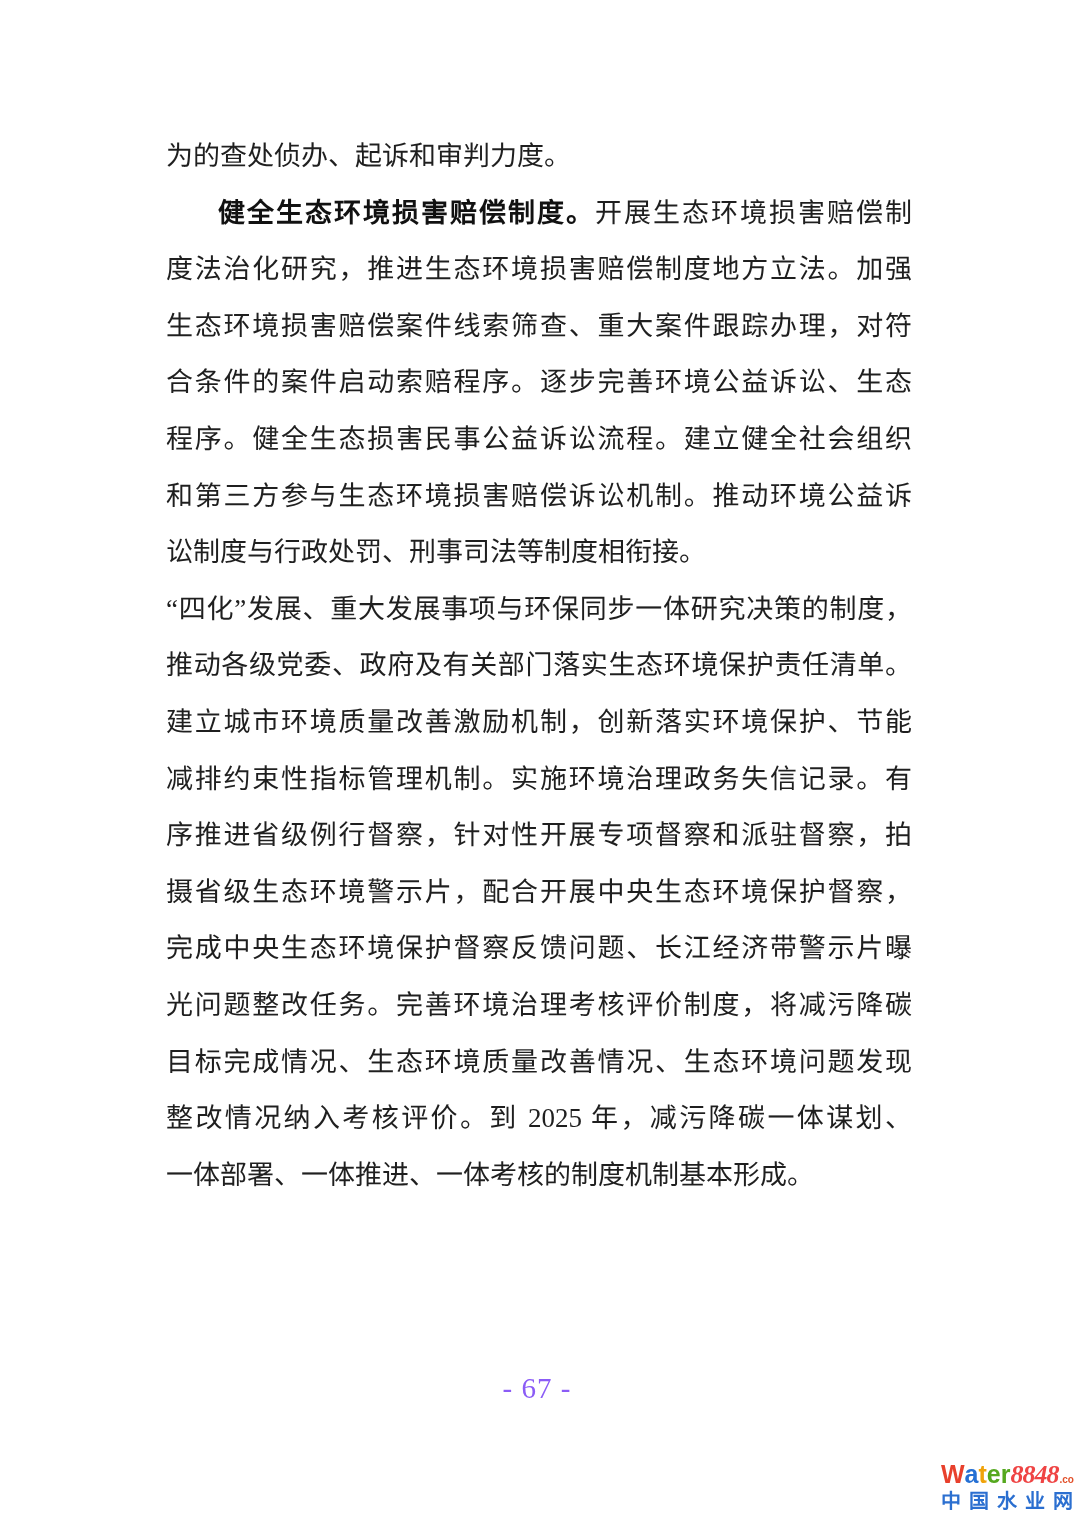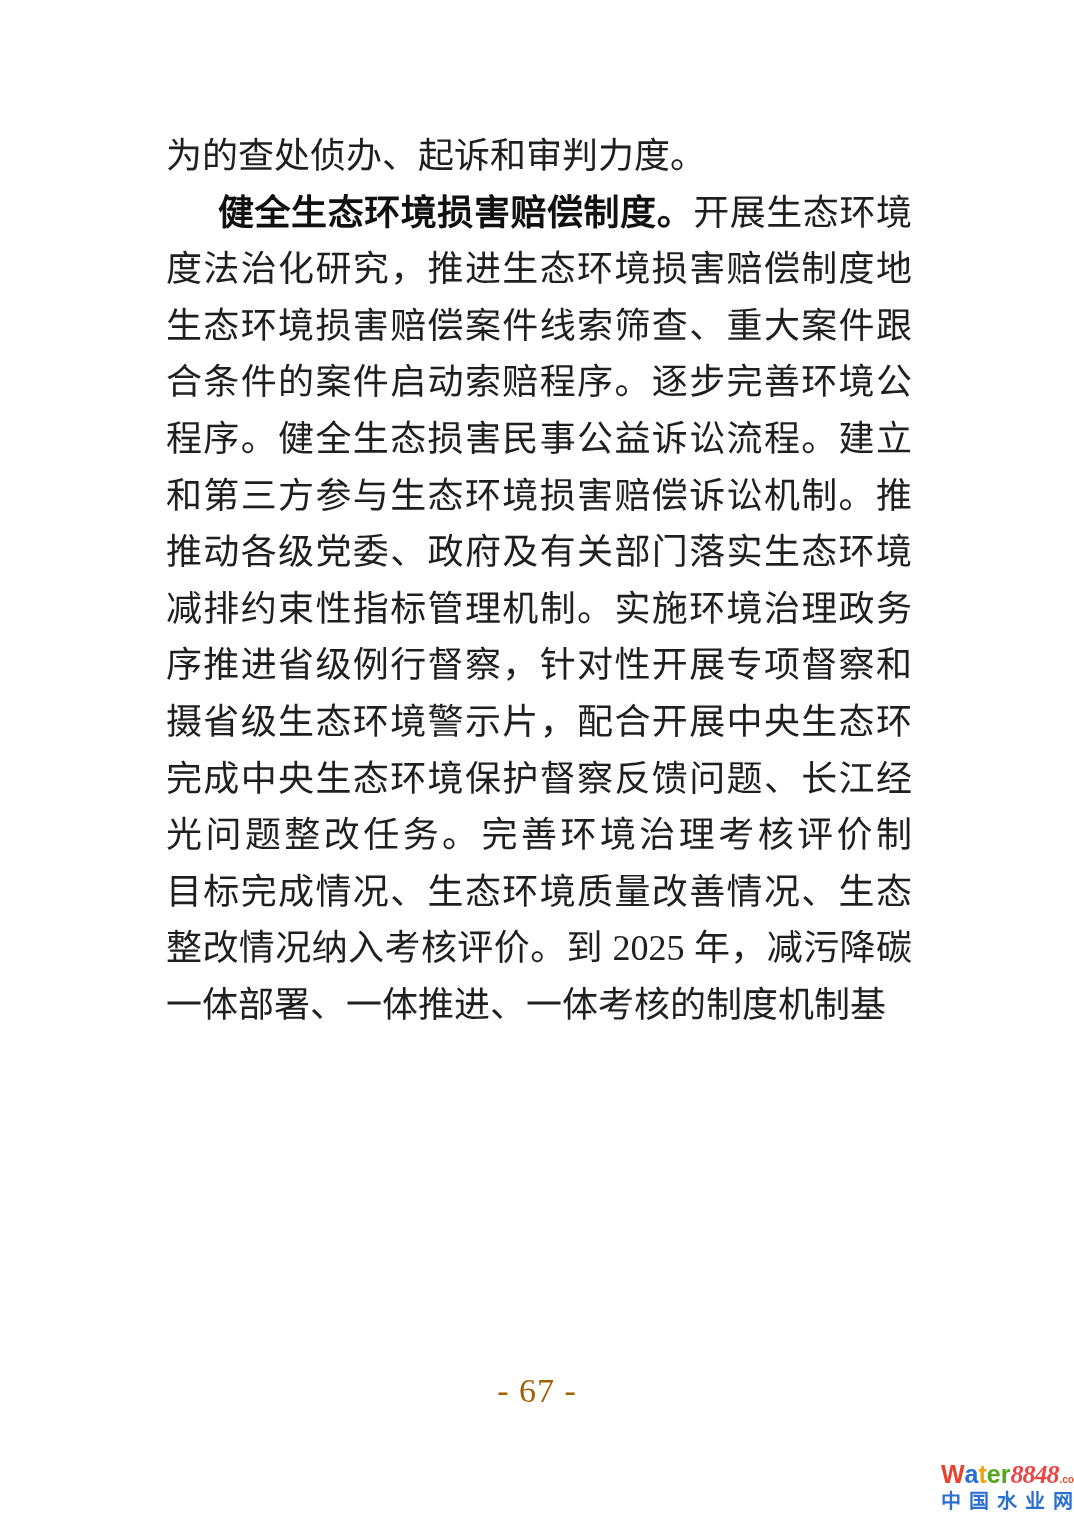--- a/index.html
+++ b/index.html
@@ -14,38 +14,38 @@
   }
   .textblock{
     position:absolute;
     left:166px;
     top:128px;
     width:746px;
   }
   .ln{
     height:56.6px;
     line-height:56.6px;
-    font-size:36px;
+    font-size:27px;
     overflow:hidden;
     text-align:left;
   }
   .jfy{
     text-align:justify;
     text-align-last:justify;
   }
   .ind{ text-indent:52px; }
   .b{ font-weight:bold; color:#111;margin-top:36px; }
   .pageno{
     position:absolute;
     left:0; right:0;
     top:1372px;
     text-align:center;
-    font-size:34px;
+    font-size:29px;
     letter-spacing:1px;
-    color:#a16207;
+    color:#8b5cf6;
     font-family:Liberation Serif, serif;
   }
   .logo{
     position:absolute;
     left:941px;
     top:1462px;
     width:133px;
     font-family:"Liberation Sans","DejaVu Sans",sans-serif;
     line-height:1;
   }
@@ -86,21 +86,24 @@
 <div class="page">
 
   <div class="textblock">
     <div class="ln"><span>为的查处侦办、起诉和审判力度。</span></div>
     <div class="ln jfy ind"><span class="b">健全生态环境损害赔偿制度。</span><span>开展生态环境损害赔偿制</span></div>
     <div class="ln jfy"><span>度法治化研究，推进生态环境损害赔偿制度地方立法。加强</span></div>
     <div class="ln jfy"><span>生态环境损害赔偿案件线索筛查、重大案件跟踪办理，对符</span></div>
     <div class="ln jfy"><span>合条件的案件启动索赔程序。逐步完善环境公益诉讼、生态</span></div>
     <div class="ln jfy"><span>程序。健全生态损害民事公益诉讼流程。建立健全社会组织</span></div>
     <div class="ln jfy"><span>和第三方参与生态环境损害赔偿诉讼机制。推动环境公益诉</span></div>
+    <div class="ln"><span>讼制度与行政处罚、刑事司法等制度相衔接。</span></div>
+    <div class="ln jfy"><span>“四化”发展、重大发展事项与环保同步一体研究决策的制度，</span></div>
     <div class="ln jfy"><span>推动各级党委、政府及有关部门落实生态环境保护责任清单。</span></div>
+    <div class="ln jfy"><span>建立城市环境质量改善激励机制，创新落实环境保护、节能</span></div>
     <div class="ln jfy"><span>减排约束性指标管理机制。实施环境治理政务失信记录。有</span></div>
     <div class="ln jfy"><span>序推进省级例行督察，针对性开展专项督察和派驻督察，拍</span></div>
     <div class="ln jfy"><span>摄省级生态环境警示片，配合开展中央生态环境保护督察，</span></div>
     <div class="ln jfy"><span>完成中央生态环境保护督察反馈问题、长江经济带警示片曝</span></div>
     <div class="ln jfy"><span>光问题整改任务。完善环境治理考核评价制度，将减污降碳</span></div>
     <div class="ln jfy"><span>目标完成情况、生态环境质量改善情况、生态环境问题发现</span></div>
     <div class="ln jfy"><span>整改情况纳入考核评价。到 2025 年，减污降碳一体谋划、</span></div>
     <div class="ln"><span>一体部署、一体推进、一体考核的制度机制基本形成。</span></div>
   </div>
 

